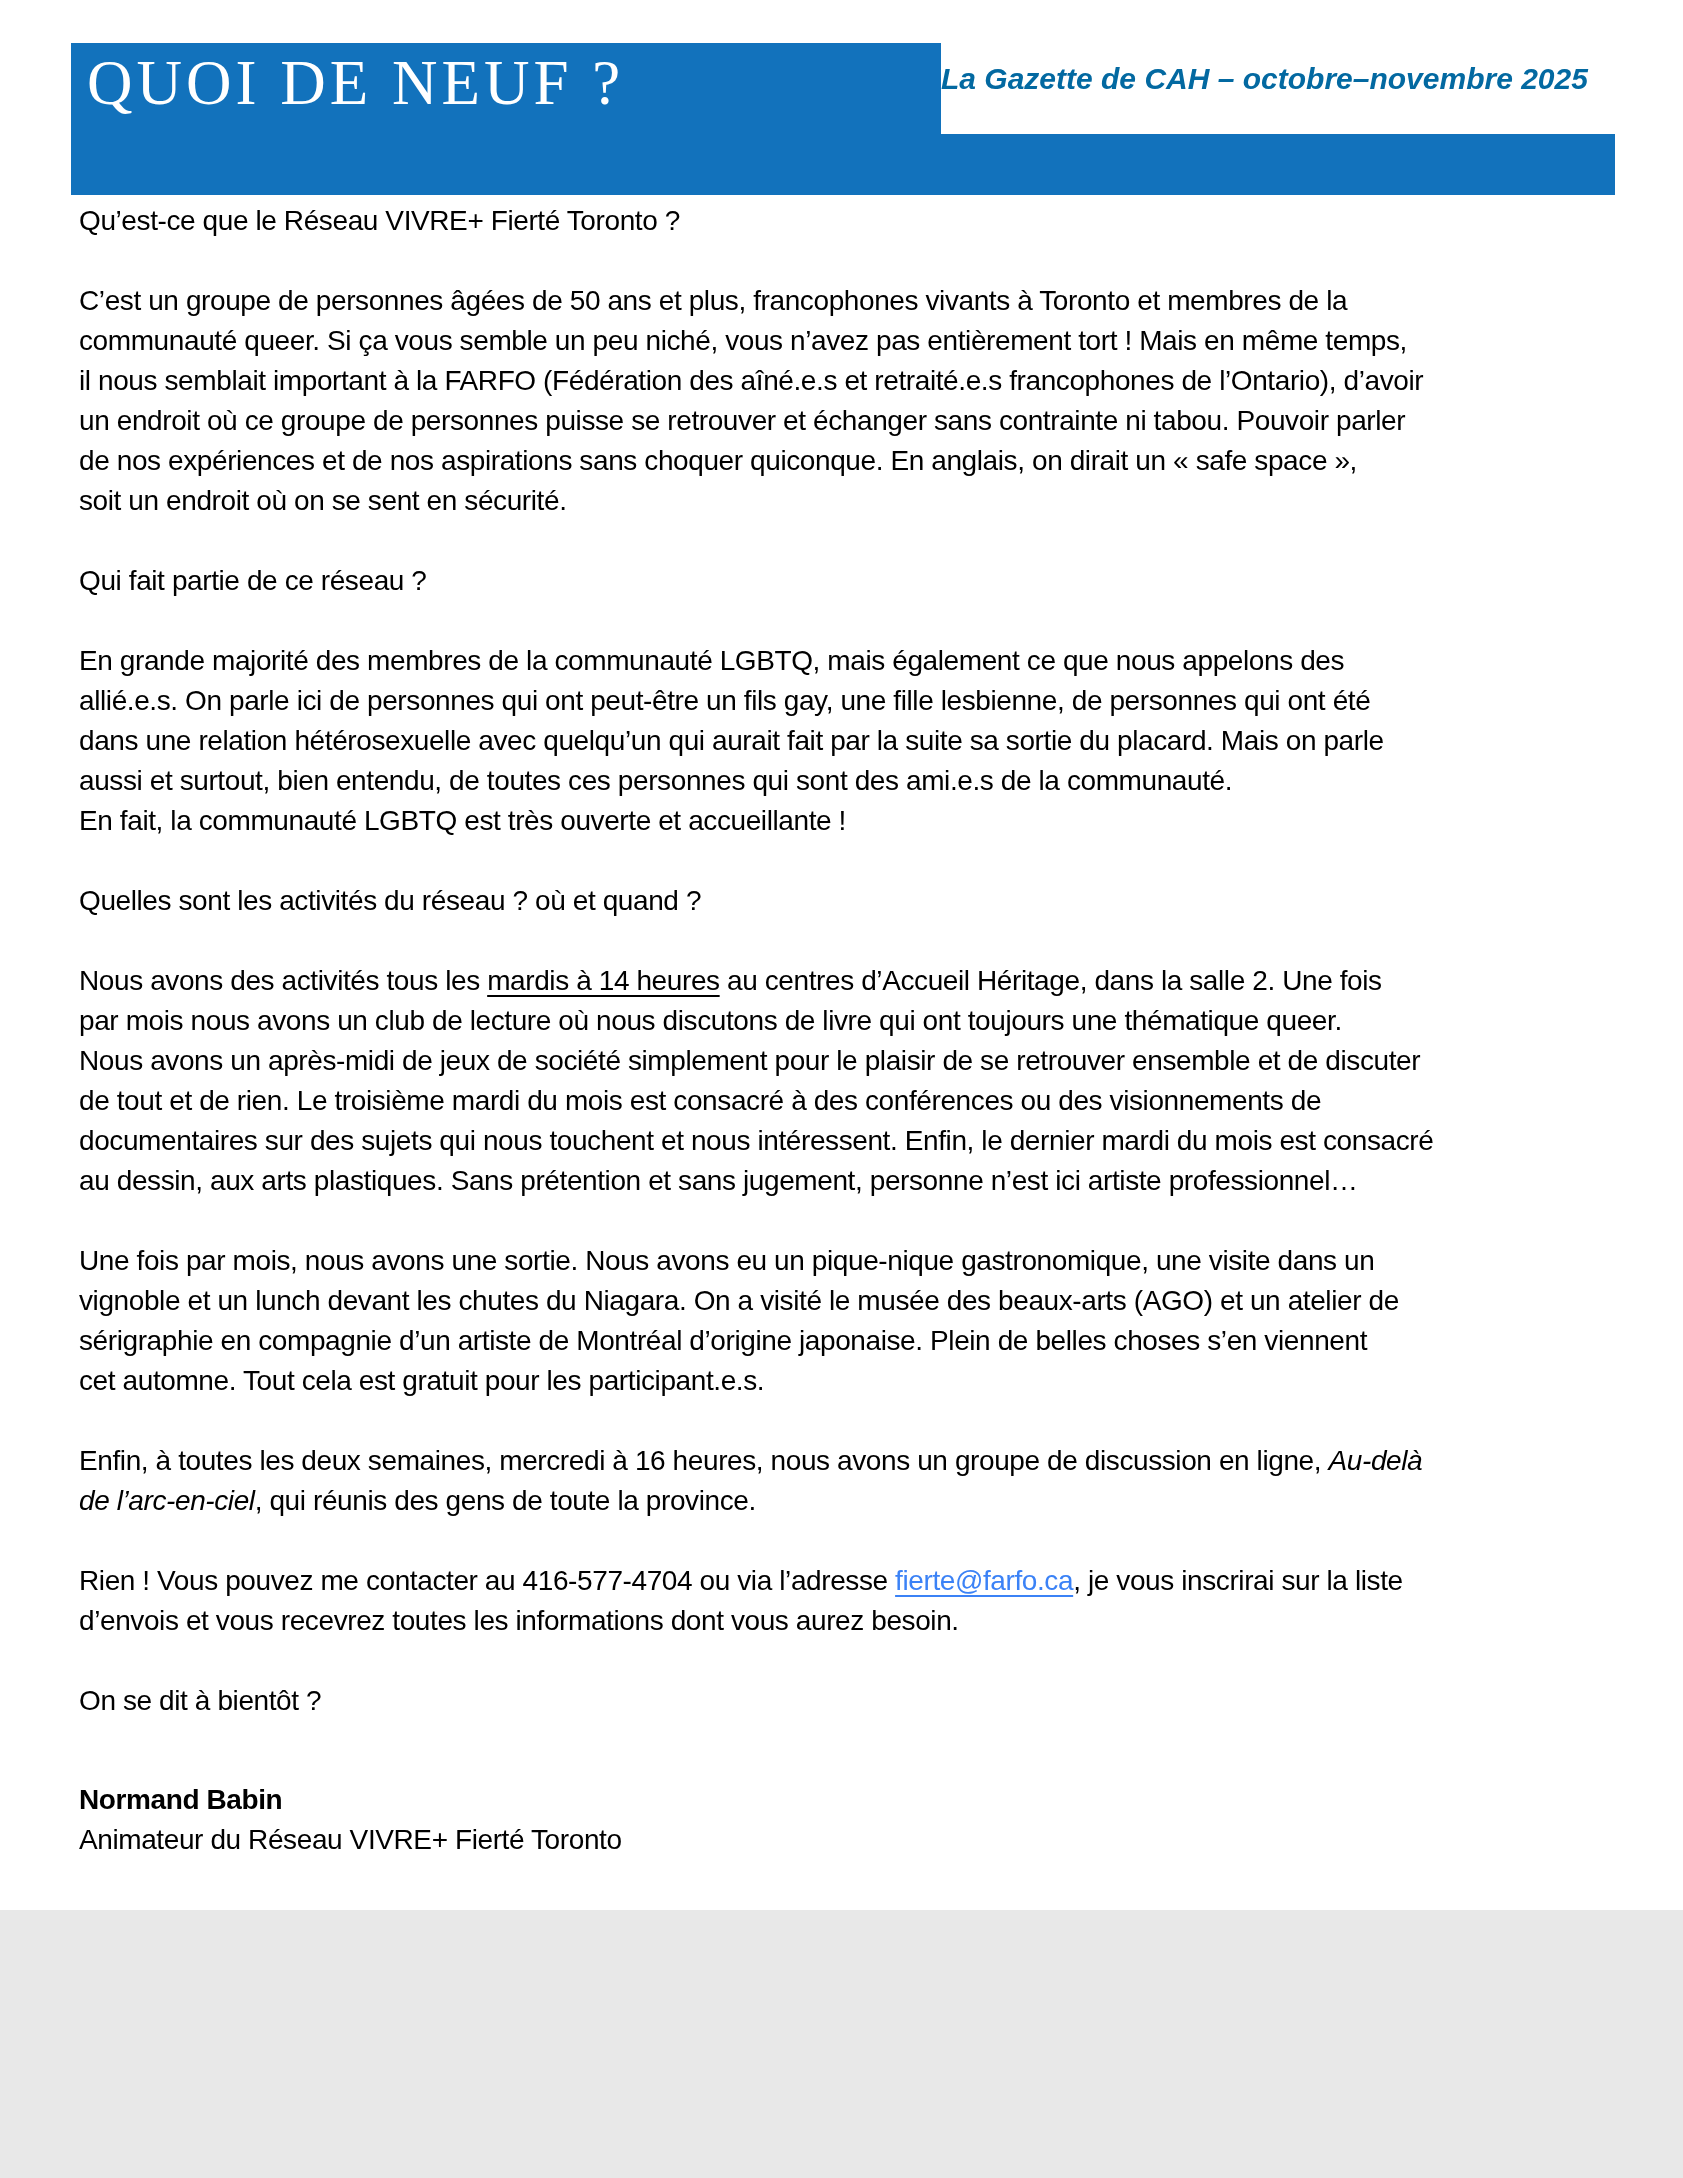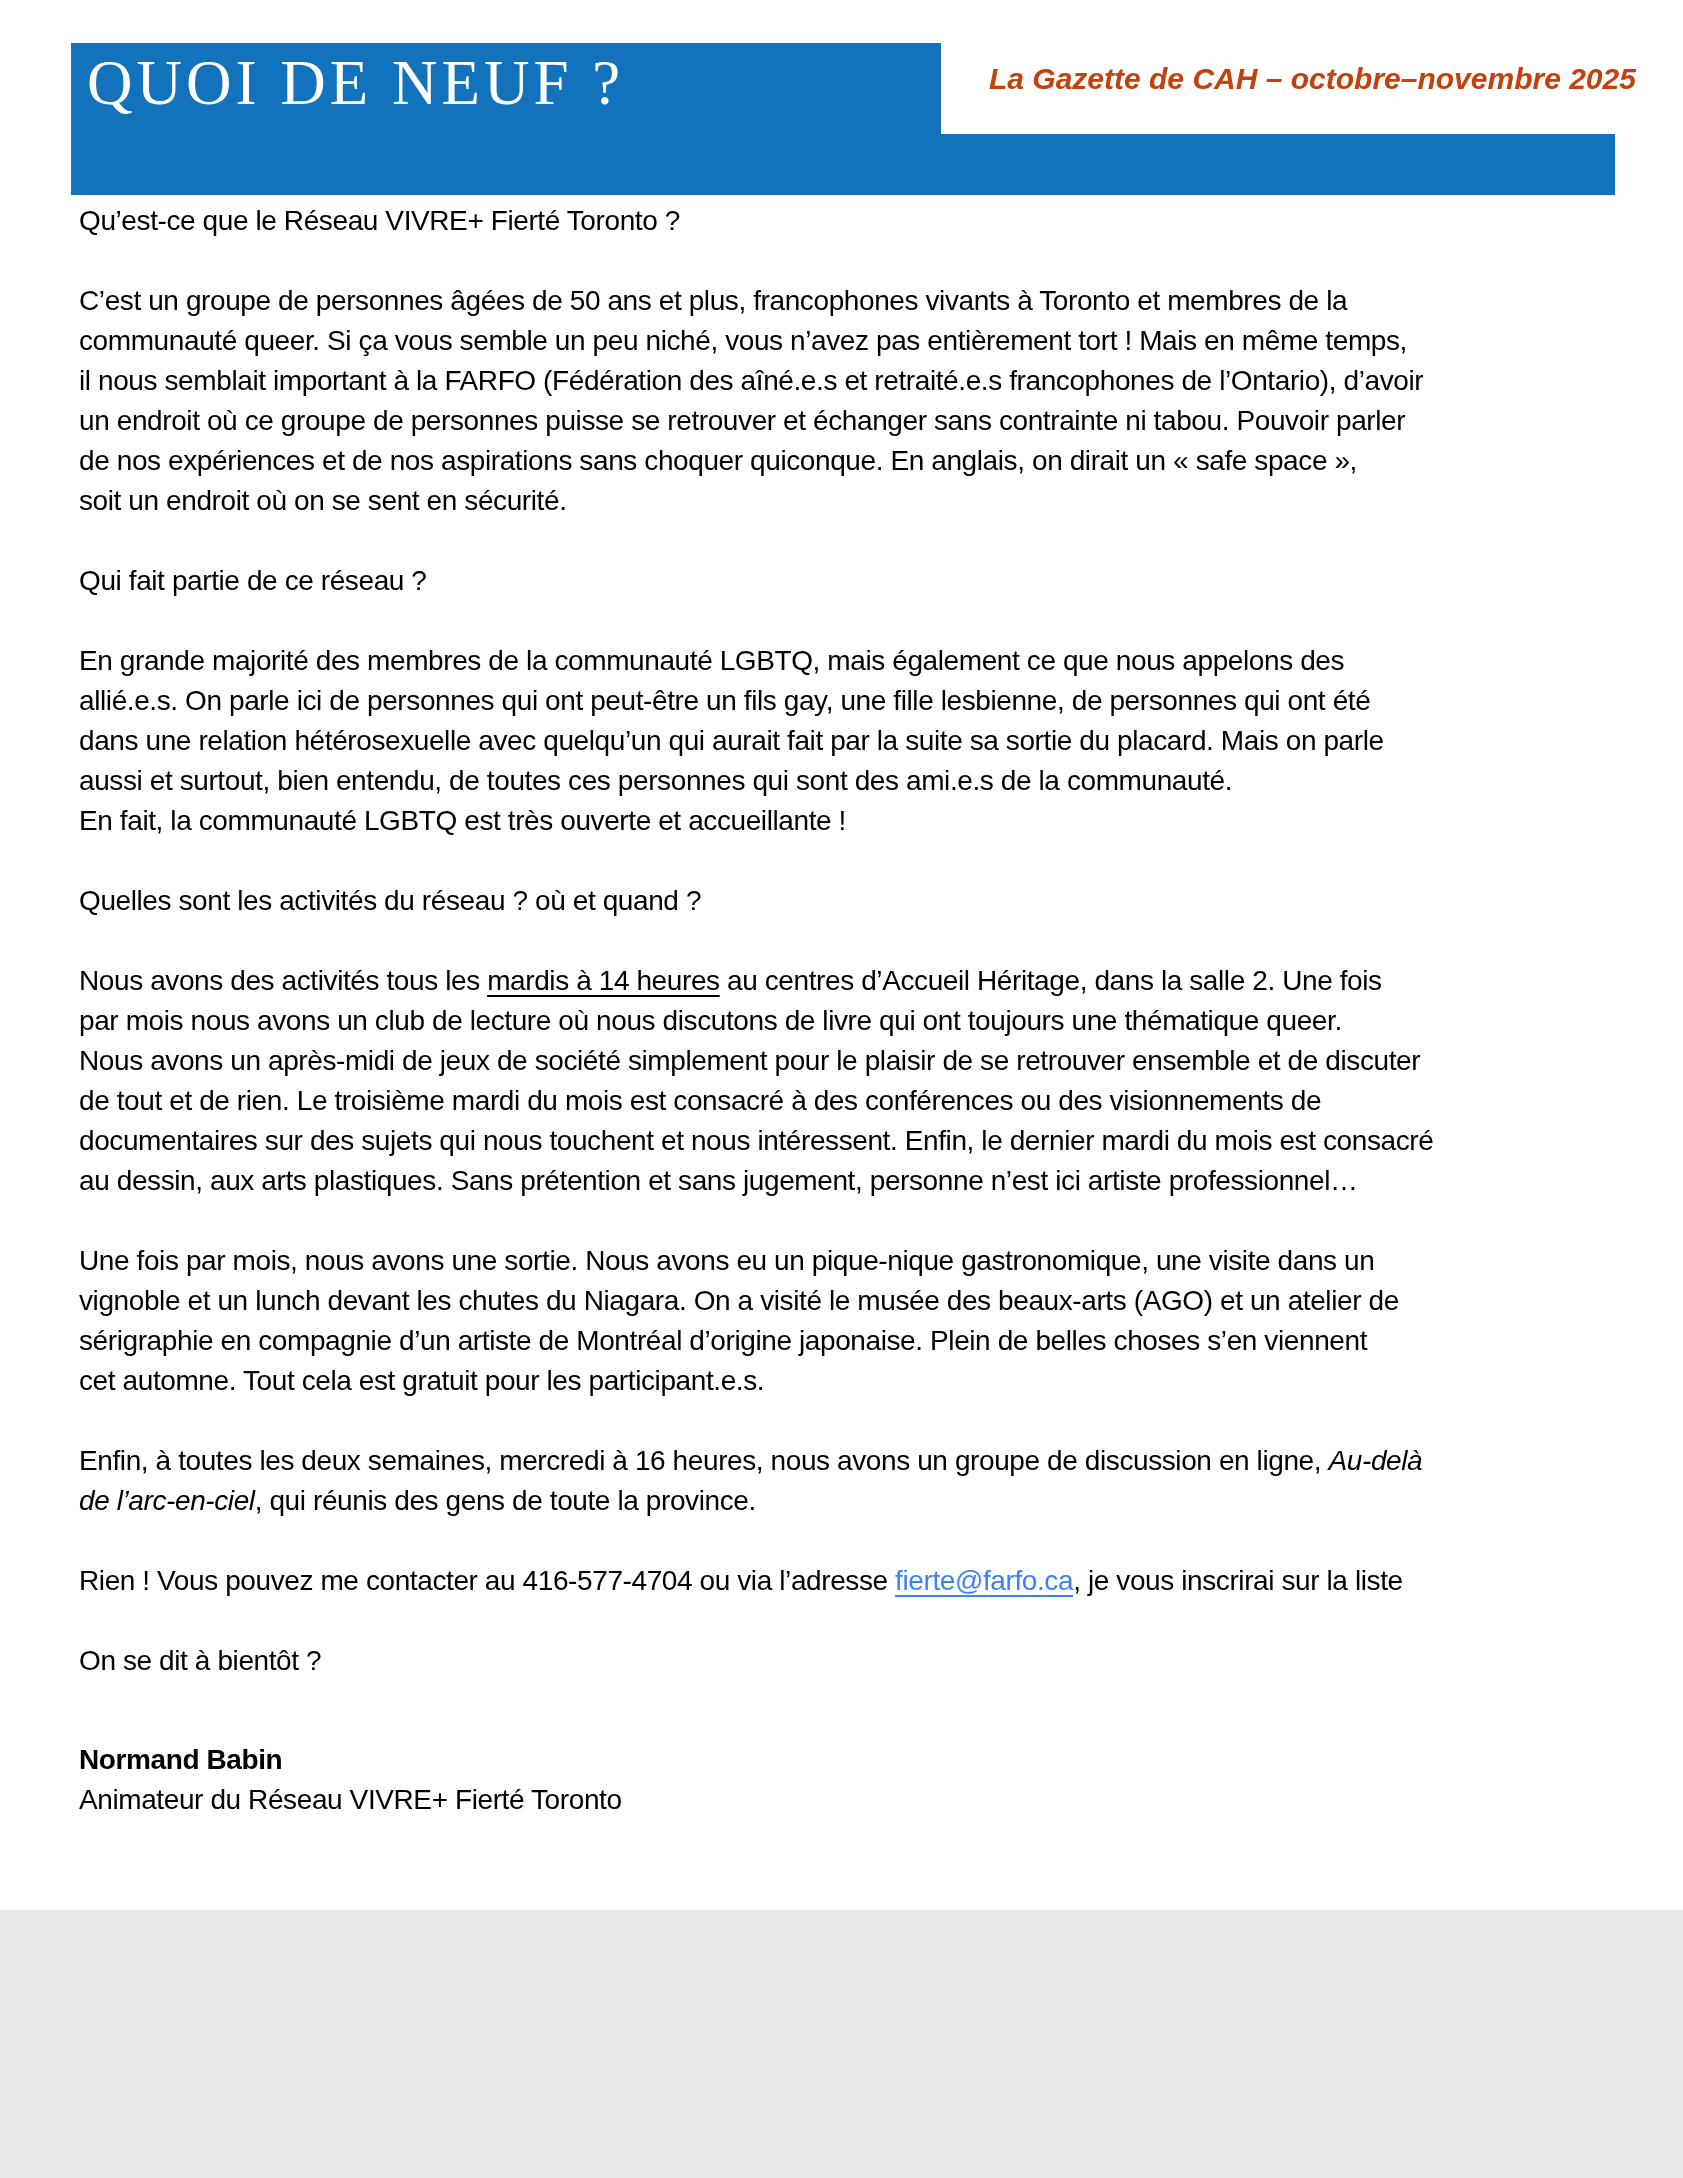--- a/index.html
+++ b/index.html
@@ -23,21 +23,21 @@
   .main-title{
     position:absolute;left:87px;top:50px;
     font-family:"Liberation Serif", serif;
     font-size:63px;line-height:67px;color:#ffffff;
     letter-spacing:4px;font-weight:400;white-space:nowrap;
   }
   .gazette{
     position:absolute;left:941px;top:61px;width:634px;
     text-align:right;
     font-size:30px;line-height:36px;
-    font-style:italic;font-weight:bold;color:#c2410c;white-space:nowrap;padding-left:48px;
+    font-style:italic;font-weight:bold;color:#0369a1;white-space:nowrap;
   }
   .banner{
     position:absolute;left:87px;top:142px;
     font-size:42px;line-height:48px;font-weight:bold;color:#ffffff;
     letter-spacing:-0.5px;white-space:nowrap;
   }
   
   .content{
     position:absolute;left:79px;top:201px;width:1505px;
     font-size:28px;line-height:40px;color:#000000;
@@ -71,21 +71,21 @@
 
   <div class="content">
       <p class="heading"><span>Qu’est-ce que le Réseau VIVRE+ Fierté Toronto ?</span></p>
       <p><span>C’est un groupe de personnes âgées de 50 ans et plus, francophones vivants à Toronto et membres de la</span><br><span>communauté queer. Si ça vous semble un peu niché, vous n’avez pas entièrement tort ! Mais en même temps,</span><br><span>il nous semblait important à la FARFO (Fédération des aîné.e.s et retraité.e.s francophones de l’Ontario), d’avoir</span><br><span>un endroit où ce groupe de personnes puisse se retrouver et échanger sans contrainte ni tabou. Pouvoir parler</span><br><span>de nos expériences et de nos aspirations sans choquer quiconque. En anglais, on dirait un « safe space »,</span><br><span>soit un endroit où on se sent en sécurité.</span></p>
       <p class="heading"><span>Qui fait partie de ce réseau ?</span></p>
       <p><span>En grande majorité des membres de la communauté LGBTQ, mais également ce que nous appelons des</span><br><span>allié.e.s. On parle ici de personnes qui ont peut-être un fils gay, une fille lesbienne, de personnes qui ont été</span><br><span>dans une relation hétérosexuelle avec quelqu’un qui aurait fait par la suite sa sortie du placard. Mais on parle</span><br><span>aussi et surtout, bien entendu, de toutes ces personnes qui sont des ami.e.s de la communauté.</span><br><span>En fait, la communauté LGBTQ est très ouverte et accueillante !</span></p>
       <p class="heading"><span>Quelles sont les activités du réseau ? où et quand ?</span></p>
       <p><span>Nous avons des activités tous les </span><span class="underline">mardis à 14 heures</span><span> au centres d’Accueil Héritage, dans la salle 2. Une fois</span><br><span>par mois nous avons un club de lecture où nous discutons de livre qui ont toujours une thématique queer.</span><br><span>Nous avons un après-midi de jeux de société simplement pour le plaisir de se retrouver ensemble et de discuter</span><br><span>de tout et de rien. Le troisième mardi du mois est consacré à des conférences ou des visionnements de</span><br><span>documentaires sur des sujets qui nous touchent et nous intéressent. Enfin, le dernier mardi du mois est consacré</span><br><span>au dessin, aux arts plastiques. Sans prétention et sans jugement, personne n’est ici artiste professionnel…</span></p>
       <p><span>Une fois par mois, nous avons une sortie. Nous avons eu un pique-nique gastronomique, une visite dans un</span><br><span>vignoble et un lunch devant les chutes du Niagara. On a visité le musée des beaux-arts (AGO) et un atelier de</span><br><span>sérigraphie en compagnie d’un artiste de Montréal d’origine japonaise. Plein de belles choses s’en viennent</span><br><span>cet automne. Tout cela est gratuit pour les participant.e.s.</span></p>
       <p><span>Enfin, à toutes les deux semaines, mercredi à 16 heures, nous avons un groupe de discussion en ligne, </span><span class="italic">Au-delà</span><br><span class="italic">de l’arc-en-ciel</span><span>, qui réunis des gens de toute la province.</span></p>
-      <p><span>Rien ! Vous pouvez me contacter au 416-577-4704 ou via l’adresse </span><a class="link" href="#">fierte@farfo.ca</a><span>, je vous inscrirai sur la liste</span><br></p>
+      <p><span>Rien ! Vous pouvez me contacter au 416-577-4704 ou via l’adresse </span><a class="link" href="#">fierte@farfo.ca</a><span>, je vous inscrirai sur la liste</span><br><span>d’envois et vous recevrez toutes les informations dont vous aurez besoin.</span></p>
       <p><span>On se dit à bientôt ?</span></p>
       <p class="sig"><span class="bold">Normand Babin</span><br><span>Animateur du Réseau VIVRE+ Fierté Toronto</span></p>
     </div>
 
   <svg class="footer-wave" viewBox="0 0 1560 118" preserveAspectRatio="none" aria-hidden="true">
     <path d="M0,8 C420,30 1060,33 1560,10 L1560,117 L0,117 Z" fill="#2AB5DB"></path>
     <path d="M0,59 C480,81 1160,77 1560,62 L1560,117 L0,117 Z" fill="#1272BC"></path>
   </svg>
   <div class="page-number">10</div>
 

